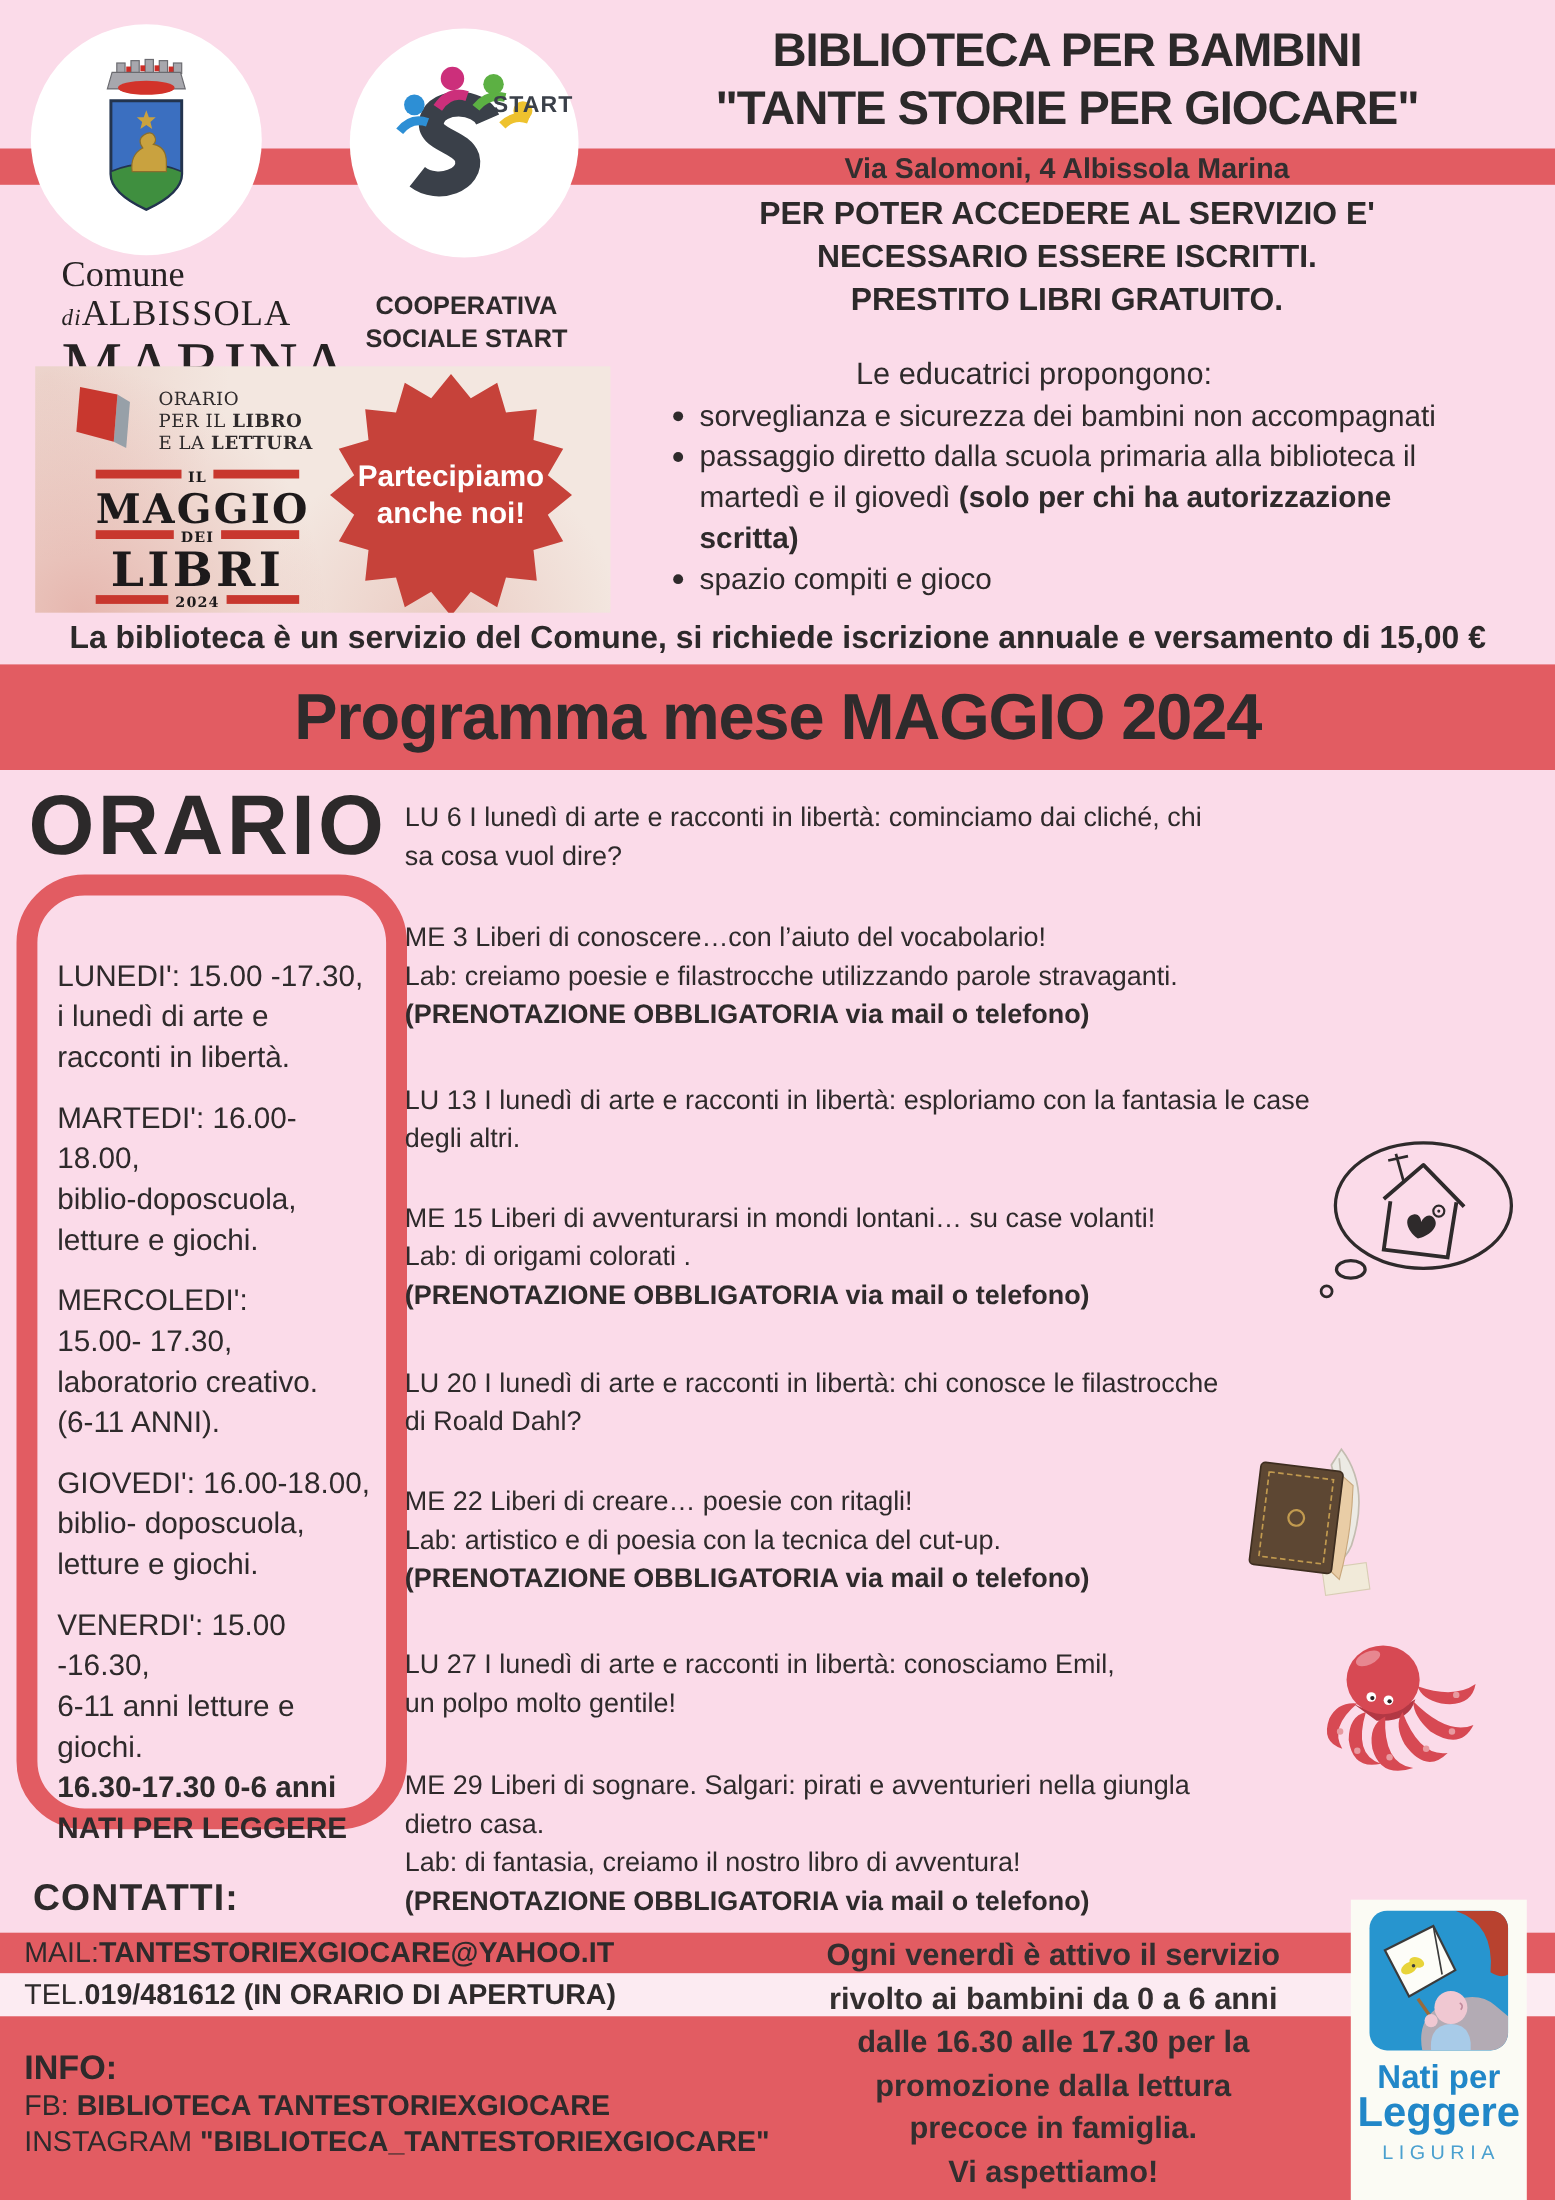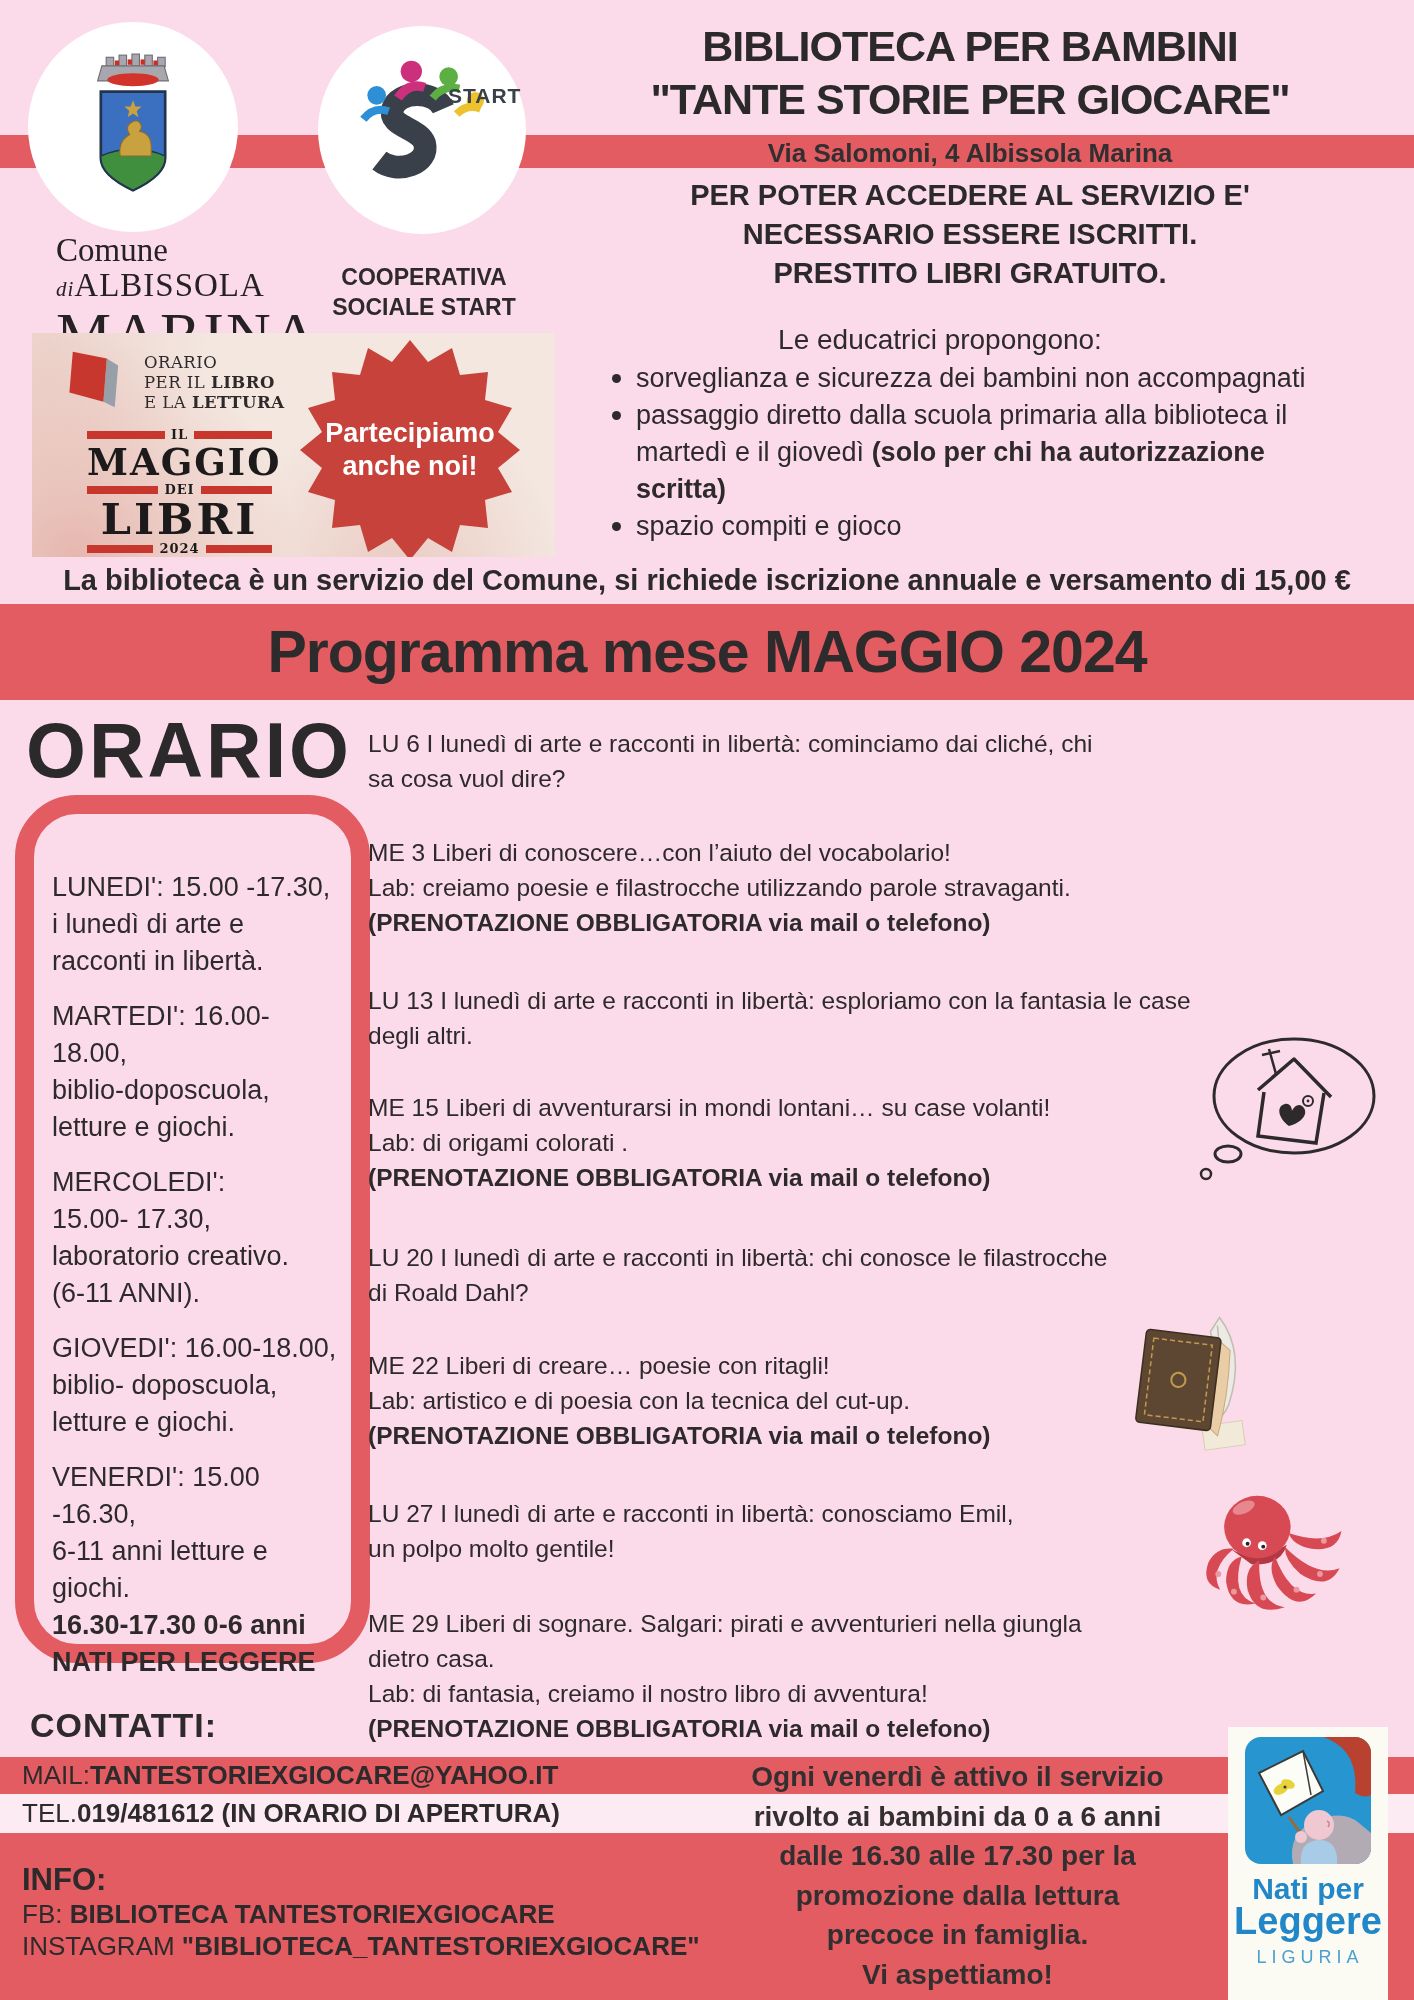--- a/index.html
+++ b/index.html
@@ -31,21 +31,21 @@
   .bullet-dot{width:9px;height:9px;border-radius:50%;background:#2e2a2b;margin:14px 15px 0 0;flex:none;}
   
   .maggio-banner{left:32px;top:333px;width:523px;height:224px;overflow:hidden;
     background:
       radial-gradient(circle at 8% 100%, rgba(210,110,100,.40), transparent 42%),
       radial-gradient(circle at 70% 108%, rgba(214,140,128,.30), transparent 38%),
       radial-gradient(circle at 2% 4%, rgba(214,150,140,.25), transparent 30%),
       #f3e7e0;}
   .centro-text{left:112px;top:20px;font-family:"DejaVu Serif",serif;font-size:16.5px;line-height:20px;letter-spacing:.5px;color:#2e2a2b;}
   .maggio-logo{left:55px;top:94px;width:185px;text-align:center;font-family:"DejaVu Serif",serif;color:#1d1a1b;}
-  .mrow{display:flex;align-items:center;gap:6px;}
+  .mrow{display:flex;align-items:flex-start;gap:6px;}
   .mbar{height:8px;background:#c8372e;flex:1;}
   .mword-sm{font-size:13px;font-weight:bold;letter-spacing:1px;}
   .mword-lg{font-size:37px;font-weight:bold;letter-spacing:2px;line-height:40px;}
   .mword-xl{font-size:43px;font-weight:bold;letter-spacing:3px;line-height:44px;}
   .star-badge-text{left:266px;top:84px;width:224px;text-align:center;color:#fff;font-weight:800;font-size:27px;line-height:33px;}
   
   .service-note{left:0;top:564px;width:1414px;text-align:center;font-size:29px;font-weight:600;color:#2c292a;}
   .programma-band{left:0;top:604px;width:1414px;height:96px;display:flex;align-items:center;justify-content:center;}
   .programma-title{font-size:59px;font-weight:800;color:#2e2b2c;letter-spacing:-1px;}
   

